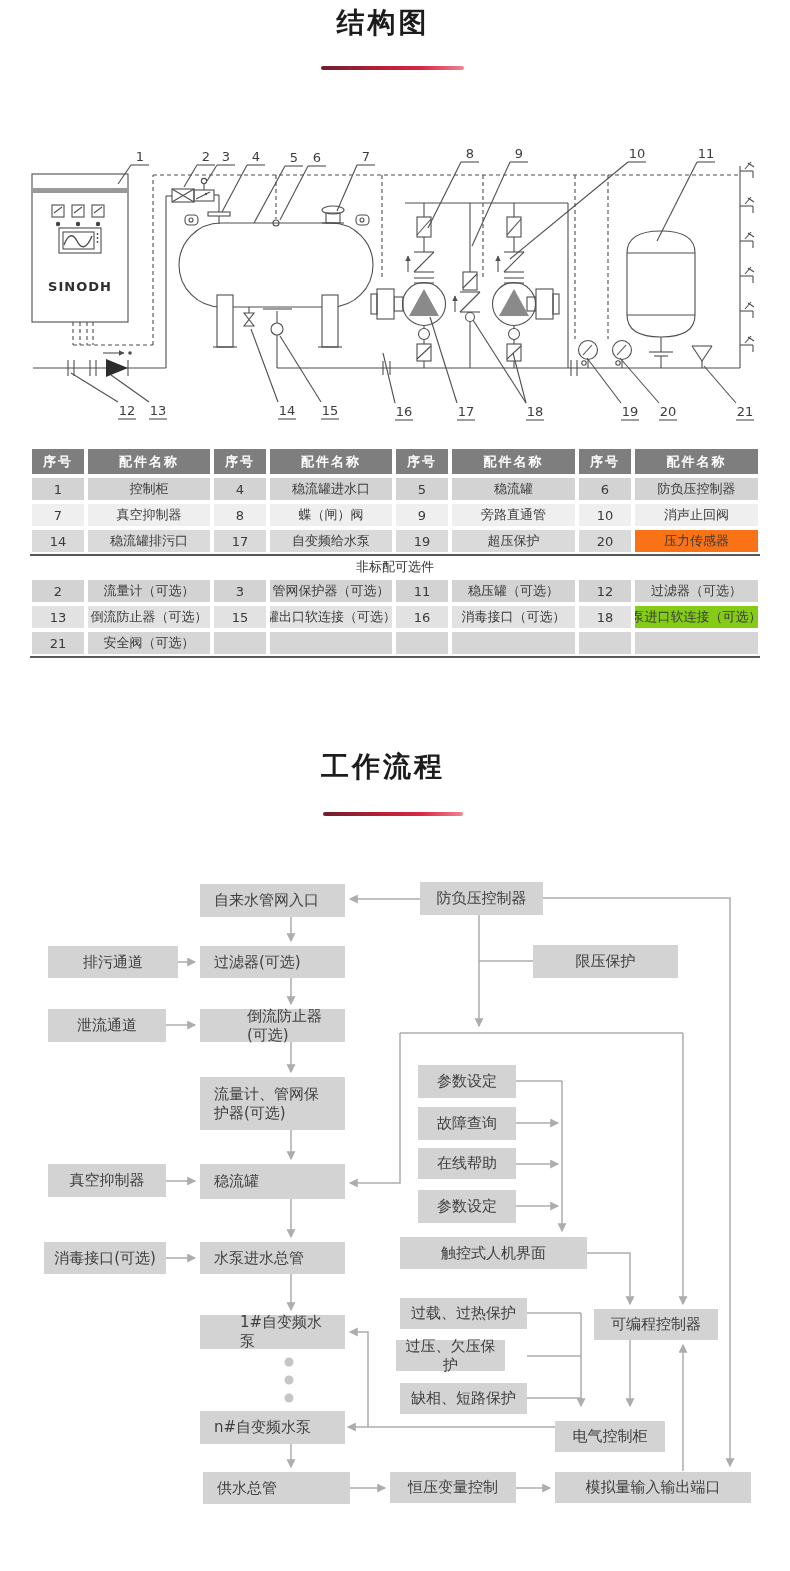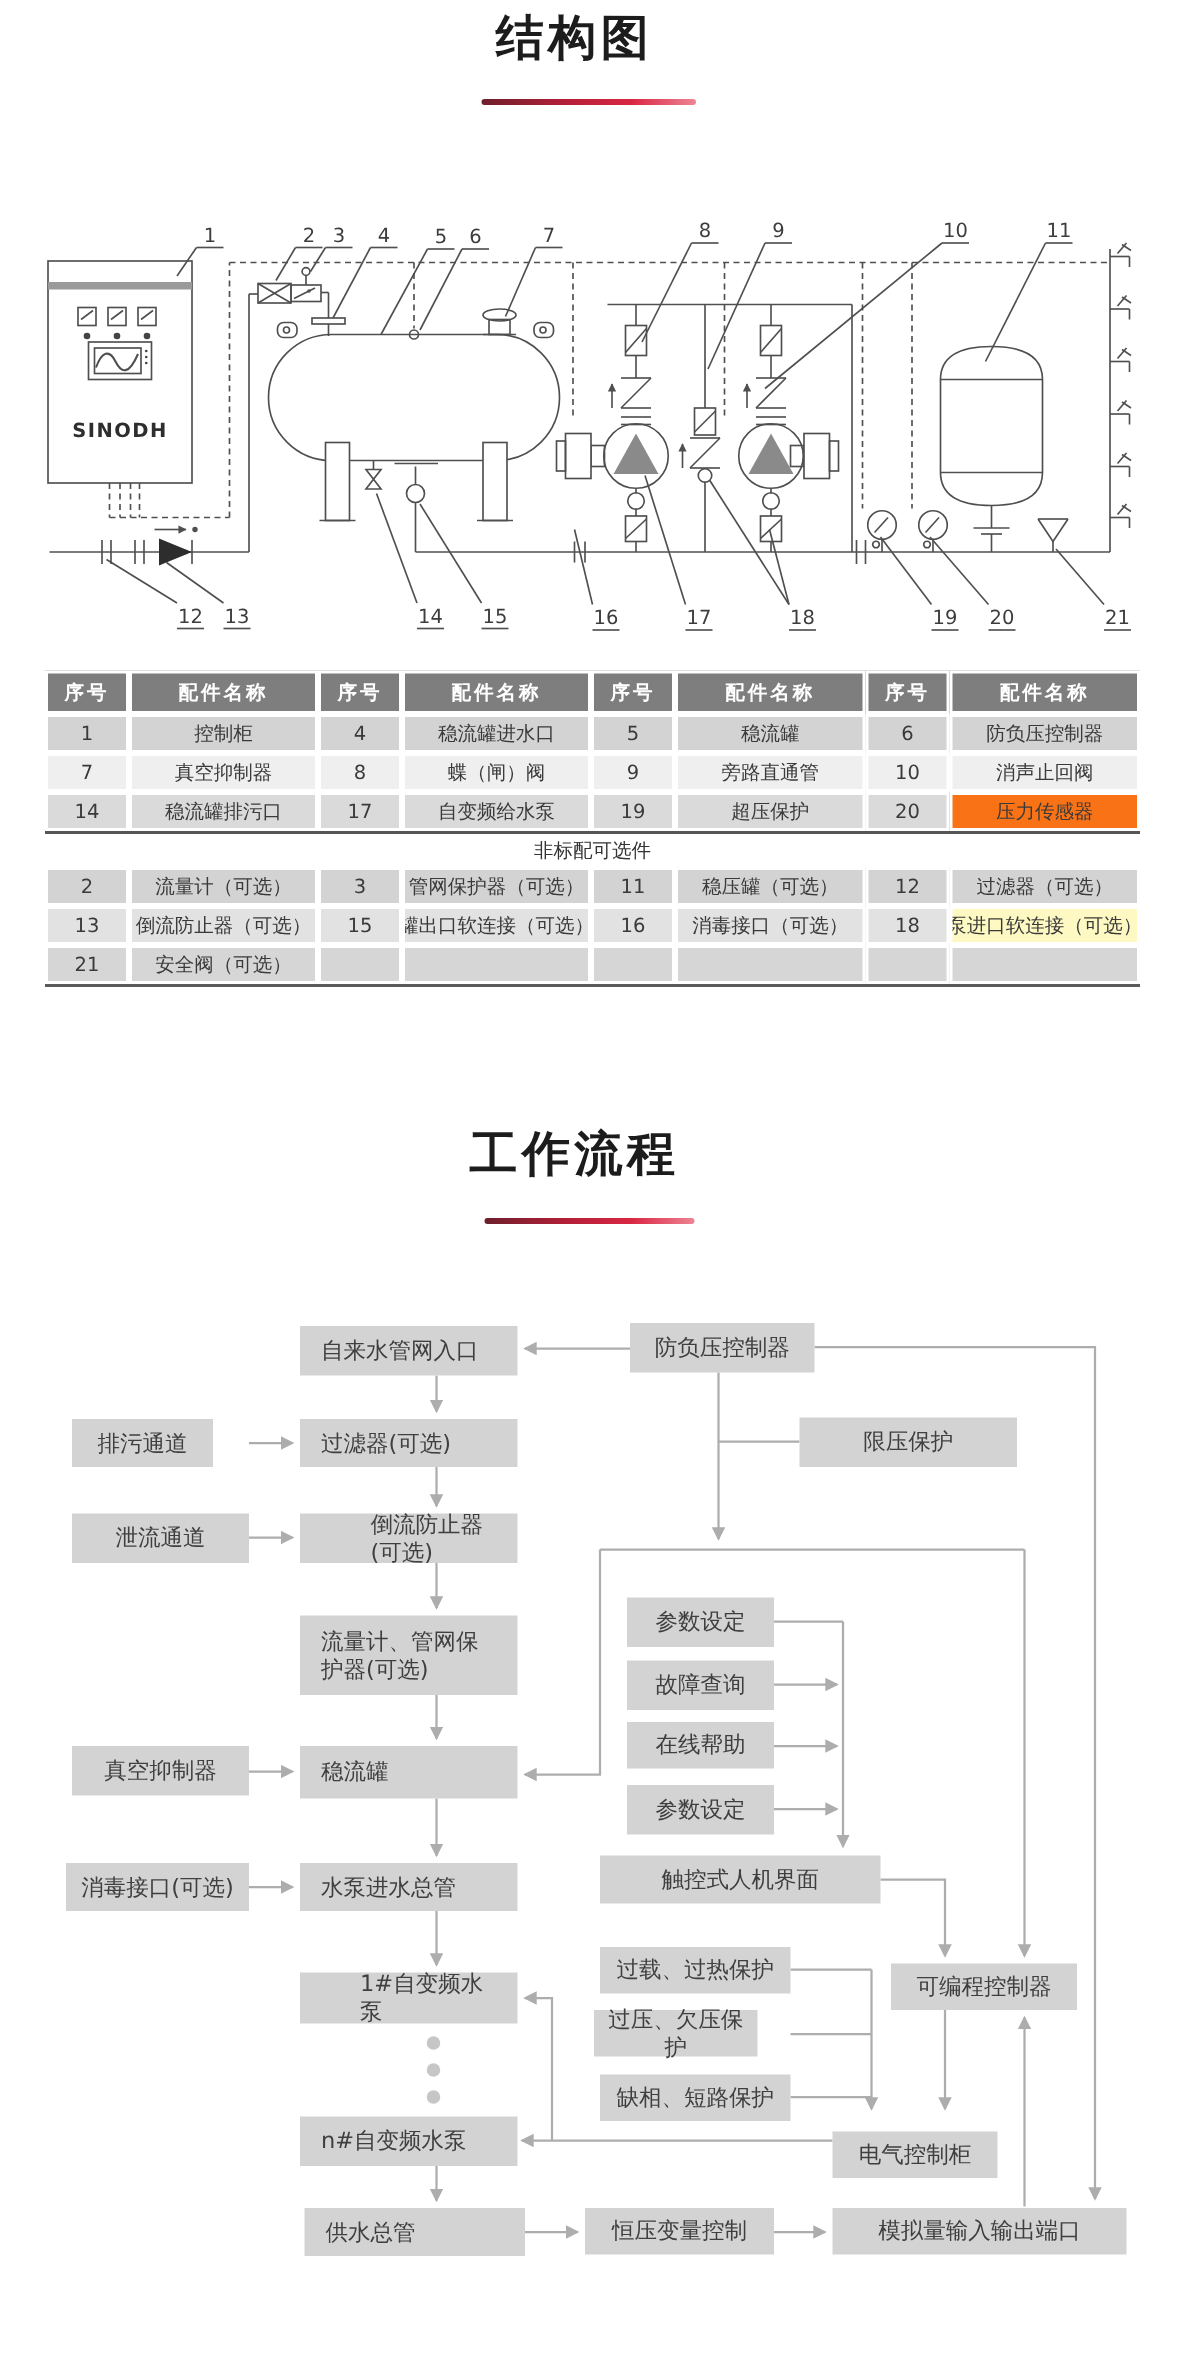--- a/index.html
+++ b/index.html
@@ -1,18 +1,18 @@
 <!DOCTYPE html>
 <html><head>
 <meta charset="utf-8">
 <style>
   html,body{margin:0;padding:0;background:#ffffff;}
   .page{position:relative;width:790px;height:1571px;margin:0 auto;background:#fff;overflow:hidden;
         font-family:"DejaVu Sans","Liberation Sans",sans-serif;}
-  .sec-title{position:absolute;left:0;width:766px;text-align:center;font-size:32px;font-weight:700;
+  .sec-title{position:absolute;left:0;width:766px;text-align:center;font-size:28px;font-weight:700;
              color:#1c1c1c;letter-spacing:3px;line-height:1.1;}
   .title-bar{position:absolute;height:4px;border-radius:2px;
              background:linear-gradient(90deg,#6d1f2c 0%,#b51f38 40%,#d92743 70%,#ee8494 100%);}
   .overlay{position:absolute;left:0;top:0;width:790px;height:1571px;pointer-events:none;}
 
   
   .parts-table{position:absolute;left:30px;top:447px;width:730px;display:grid;
                grid-template-columns:56px 126px 56px 126px 56px 127px 56px 127px;
                border-bottom:2px solid #5a5a5a;background:#fff;}
   .pt-cell{box-sizing:border-box;height:26px;border:2px solid #fff;display:flex;align-items:center;
@@ -431,37 +431,37 @@
       <div class="pt-cell " style="background: rgb(211, 211, 211);">稳压罐（可选）</div>
       <div class="pt-cell " style="background: rgb(211, 211, 211);">12</div>
       <div class="pt-cell " style="background: rgb(211, 211, 211);">过滤器（可选）</div>
       <div class="pt-cell " style="background: rgb(226, 226, 226);">13</div>
       <div class="pt-cell " style="background: rgb(226, 226, 226);">倒流防止器（可选）</div>
       <div class="pt-cell " style="background: rgb(226, 226, 226);">15</div>
       <div class="pt-cell " style="background: rgb(226, 226, 226);">罐出口软连接（可选）</div>
       <div class="pt-cell " style="background: rgb(226, 226, 226);">16</div>
       <div class="pt-cell " style="background: rgb(226, 226, 226);">消毒接口（可选）</div>
       <div class="pt-cell " style="background: rgb(226, 226, 226);">18</div>
-      <div class="pt-cell " style="background: #fef9c3;">泵进口软连接（可选）</div>
+      <div class="pt-cell " style="background: #84cc16;">泵进口软连接（可选）</div>
       <div class="pt-cell " style="background: rgb(214, 214, 214);">21</div>
       <div class="pt-cell " style="background: rgb(214, 214, 214);">安全阀（可选）</div>
       <div class="pt-cell " style="background: rgb(214, 214, 214);"></div>
       <div class="pt-cell " style="background: rgb(214, 214, 214);"></div>
       <div class="pt-cell " style="background: rgb(214, 214, 214);"></div>
       <div class="pt-cell " style="background: rgb(214, 214, 214);"></div>
       <div class="pt-cell " style="background: rgb(214, 214, 214);"></div>
       <div class="pt-cell " style="background: rgb(214, 214, 214);"></div>
     </div>
 
   <div class="sec-title" style="top:752px">工作流程</div>
   <div class="title-bar" style="left:323px;top:812px;width:140px"></div>
 
   <div id="flow-nodes">
       <div class="flow-node al" style="left: 200px; top: 884px; width: 145px; height: 33px;">自来水管网入口</div>
-      <div class="flow-node" style="left: 48px; top: 946px; width: 94px; height: 32px;">排污通道</div>
+      <div class="flow-node" style="left: 48px; top: 946px; width: 130px; height: 32px;">排污通道</div>
       <div class="flow-node al" style="left: 200px; top: 946px; width: 145px; height: 32px;">过滤器(可选)</div>
       <div class="flow-node" style="left: 48px; top: 1009px; width: 118px; height: 33px;">泄流通道</div>
       <div class="flow-node al" style="left: 200px; top: 1009px; width: 145px; height: 33px; padding-left: 47px;">倒流防止器(可选)</div>
       <div class="flow-node al" style="left: 200px; top: 1077px; width: 145px; height: 53px;">流量计、管网保护器(可选)</div>
       <div class="flow-node" style="left: 48px; top: 1164px; width: 118px; height: 33px;">真空抑制器</div>
       <div class="flow-node al" style="left: 200px; top: 1164px; width: 145px; height: 35px;">稳流罐</div>
       <div class="flow-node" style="left: 44px; top: 1242px; width: 122px; height: 32px;">消毒接口(可选)</div>
       <div class="flow-node al" style="left: 200px; top: 1242px; width: 145px; height: 32px;">水泵进水总管</div>
       <div class="flow-node al" style="left: 200px; top: 1315px; width: 145px; height: 34px; padding-left: 40px;">1#自变频水泵</div>
       <div class="flow-node al" style="left: 200px; top: 1411px; width: 145px; height: 33px;">n#自变频水泵</div>

